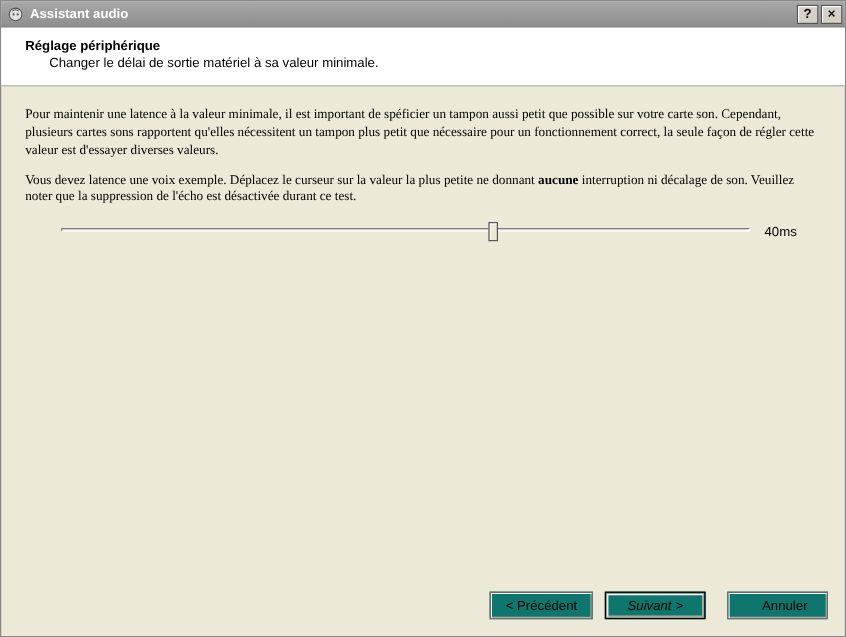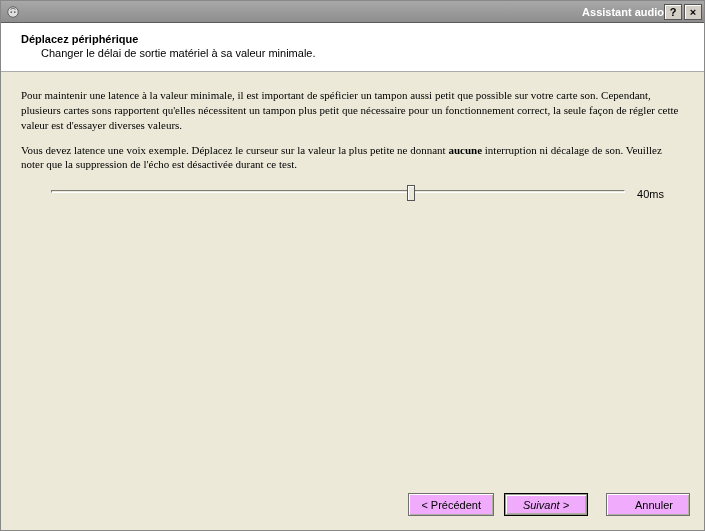--- a/index.html
+++ b/index.html
@@ -25,21 +25,20 @@
   .titlebar {
     height: 22px;
     background: linear-gradient(to bottom, #a8a8a8 0%, #8e8e8e 100%);
     display: flex;
     align-items: center;
     padding: 0 2px 0 4px;
     color: #fff;
     font-weight: bold;
     font-size: 11px;
     border-bottom: 1px solid #5a5a5a;
-    text-align: right;
   }
   .title-icon {
     width: 16px;
     height: 16px;
     margin-right: 4px;
     display: inline-flex;
     align-items: center;
     justify-content: center;
   }
   .title-icon svg { width: 14px; height: 14px; }
@@ -124,21 +123,21 @@
   .footer {
     padding: 10px 14px 14px 0;
     display: flex;
     justify-content: flex-end;
     gap: 10px;
   }
   .btn {
     min-width: 84px;
     height: 23px;
     padding: 0 12px;
-    background: #f0abfc;
+    background: #0f766e;
     border: 1px solid #707070;
     box-shadow: inset 1px 1px 0 #fff, inset -1px -1px 0 #b0b0a0;
     font-family: inherit;
     font-size: 11px;
     cursor: pointer;
   }
   .btn.default {
     border: 1px solid #000;
     box-shadow: inset 0 0 0 1px #9a9a8a, inset 2px 2px 0 #fff, inset -2px -2px 0 #b0b0a0;
     font-style: italic;
@@ -161,21 +160,21 @@
       </svg>
     </span>
     <span class="title-text">Assistant audio</span>
     <div class="title-buttons">
       <span class="title-btn">?</span>
       <span class="title-btn">×</span>
     </div>
   </div>
 
   <div class="header-panel">
-    <div class="header-title">Déplacez périphérique</div>
+    <div class="header-title">Réglage périphérique</div>
     <div class="header-sub">Changer le délai de sortie matériel à sa valeur minimale.</div>
   </div>
 
   <div class="content">
     <p class="para">Pour maintenir une latence à la valeur minimale, il est important de spéficier un tampon aussi petit que possible sur votre carte son. Cependant, plusieurs cartes sons rapportent qu'elles nécessitent un tampon plus petit que nécessaire pour un fonctionnement correct, la seule façon de régler cette valeur est d'essayer diverses valeurs.</p>
     <p class="para">
       <span>Vous devez latence une voix exemple. Déplacez le curseur sur la valeur la plus petite ne donnant </span><span class="bold">aucune</span><span> interruption ni décalage de son. Veuillez noter que la suppression de l'écho est désactivée durant ce test.</span>
     </p>
 
     <div class="slider-row">

